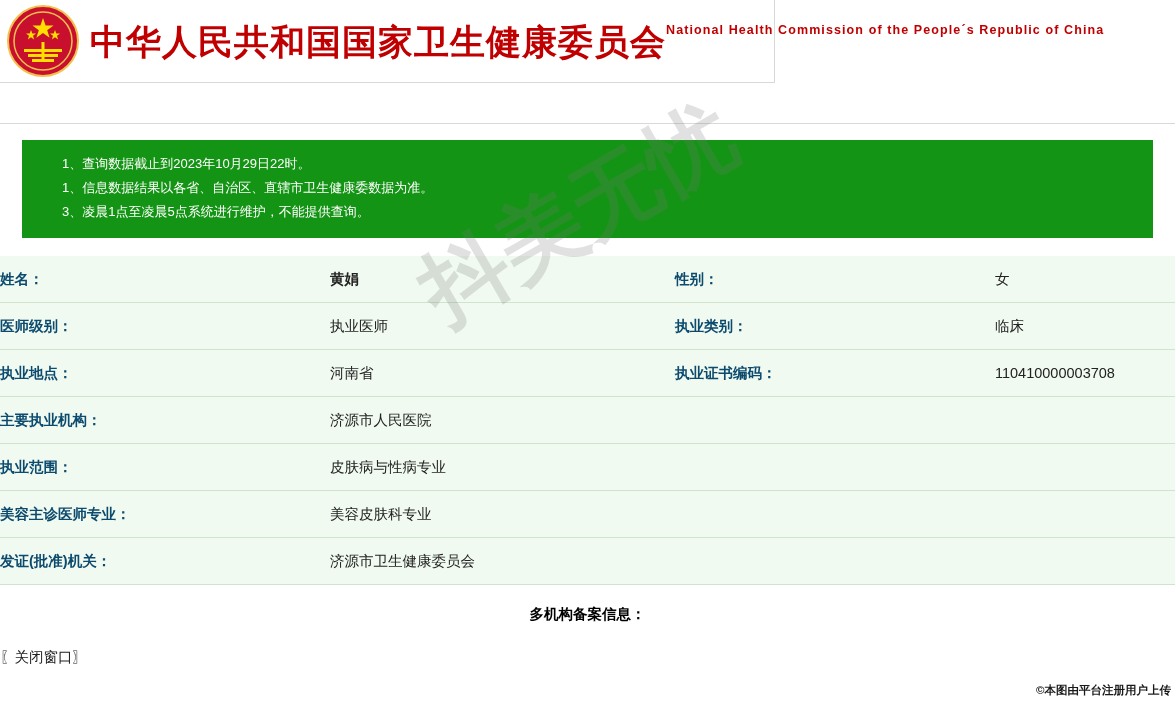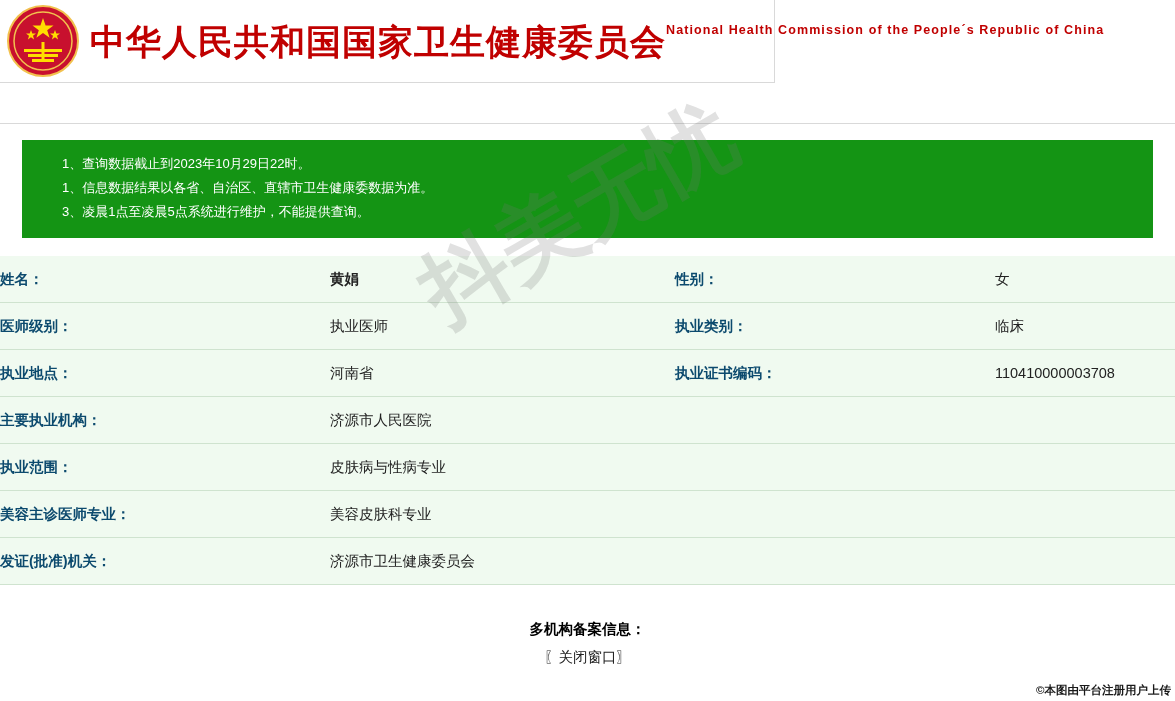--- a/index.html
+++ b/index.html
@@ -115,30 +115,30 @@
   .col-l2 { width: 320px; }
   .col-v2 { width: 180px; }
 
   .section-row td {
     background: #ffffff;
     border-bottom: none;
     text-align: center;
     font-weight: bold;
     font-size: 14.5px;
     height: 54px;
-    padding-top: 17px;
+    padding-top: 2px;
   }
 
   
   .footer {
     position: absolute;
     left: 0;
     top: 648px;
     width: 1175px;
-    text-align: center;
+    text-align: left;
     font-size: 14.5px;
     color: #222222;
   }
   .close-link {
     color: #222222;
     text-decoration: none;
     cursor: pointer;
   }
 
   

